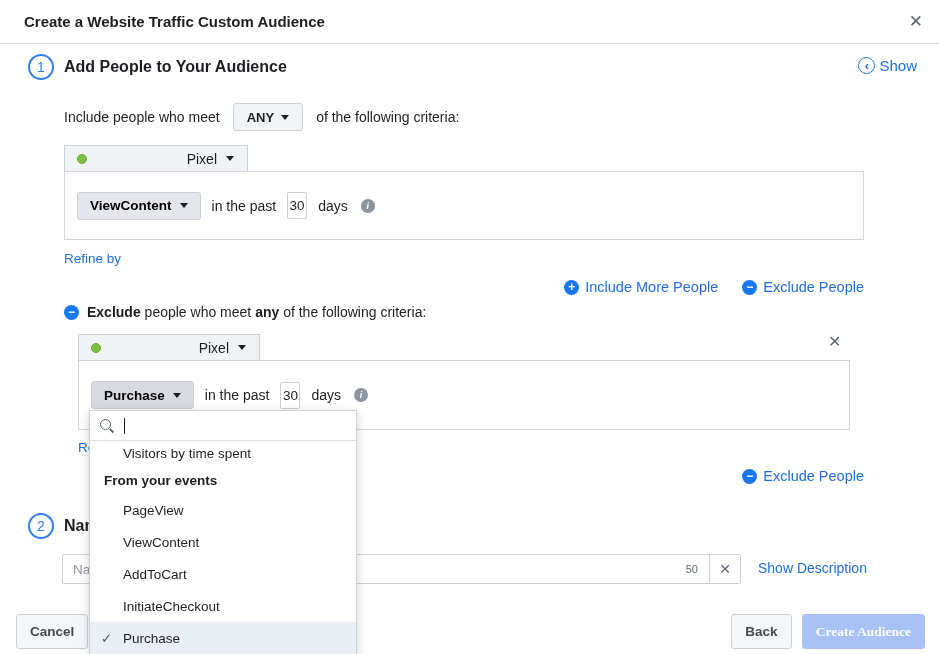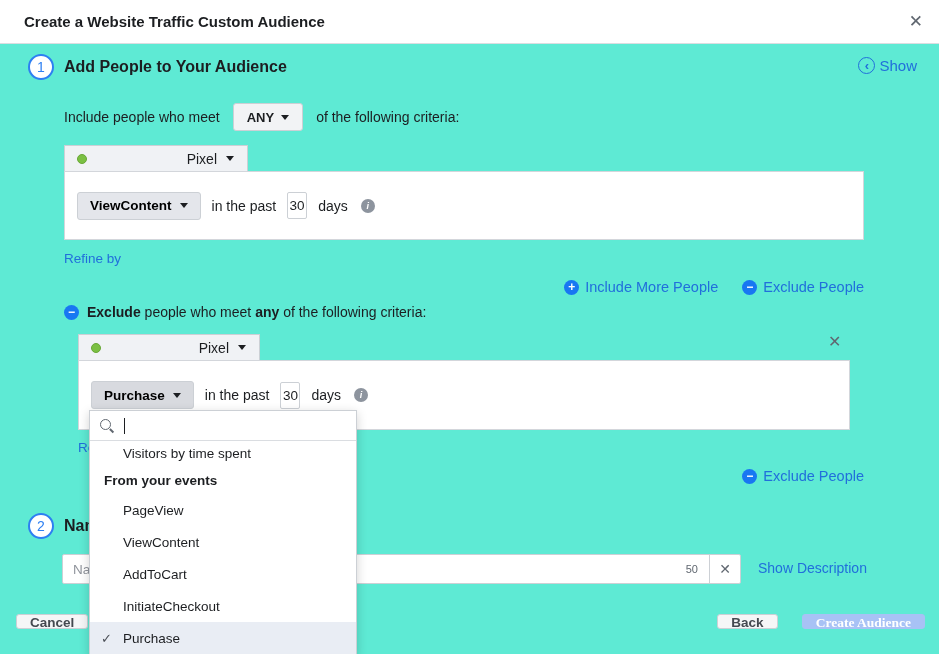--- a/index.html
+++ b/index.html
@@ -1,18 +1,18 @@
 <!DOCTYPE html>
 <html><head>
 <meta charset="utf-8">
 <style>
   * { margin:0; padding:0; box-sizing:border-box; }
   html,body { background:#e9ebee; }
   body { font-family:"Liberation Sans","DejaVu Sans",sans-serif; color:#1c1e21; }
-  .app { position:relative; width:939px; height:654px; background:#5eead4; overflow:hidden; }
+  .app { position:relative; width:939px; height:654px; background:#ffffff; overflow:hidden; }
 
   
   .hdr { position:absolute; top:0; left:0; right:0; height:44px; border-bottom:1px solid #dadde1; background:#fff; }
   .hdr-title { position:absolute; left:24px; top:0; line-height:44px; font-size:15px; font-weight:bold; }
   .hdr-close { position:absolute; right:16px; top:11px; font-size:17px; color:#606770; cursor:pointer; background:none; border:none; font-family:inherit; }
 
   
   .step-circle { position:absolute; width:26px; height:26px; border:2px solid #2d7ff2; border-radius:50%; color:#2d7ff2; font-size:14px; display:flex; align-items:center; justify-content:center; background:#fff; }
   .step-title { position:absolute; font-size:16px; font-weight:bold; white-space:nowrap; }
 
@@ -50,25 +50,25 @@
   
   .name-box { position:absolute; left:62px; top:554px; width:679px; height:30px; border:1px solid #ccd0d5; border-radius:2px; display:flex; align-items:stretch; background:#fff; }
   .name-box input { flex:1; border:none; outline:none; padding:0 10px; font-size:13.5px; font-family:inherit; color:#1c1e21; min-width:0; background:transparent; }
   .name-box input::placeholder { color:#90949c; }
   .char-count { align-self:center; font-size:11px; color:#606770; padding-right:11px; }
   .vdiv { width:1px; background:#ccd0d5; }
   .clear-btn { width:30px; border:none; background:none; color:#606770; font-size:14px; cursor:pointer; font-family:inherit; }
   .show-desc { position:absolute; left:758px; top:560px; font-size:14px; }
 
   
-  .btn { height:15px; padding:0 13px; border-radius:3px; font-size:13.5px; font-weight:bold; font-family:inherit; cursor:pointer; }
+  .btn { height:35px; padding:0 13px; border-radius:3px; font-size:13.5px; font-weight:bold; font-family:inherit; cursor:pointer; }
   .btn.sec { background:#f5f6f7; border:1px solid #ccd0d5; color:#444950; }
   .btn.pri-disabled { background:#a8c2f5; border:1px solid #a8c2f5; color:#fff;font-family:Liberation Serif, serif; }
   .cancel-btn { position:absolute; left:16px; top:614px; }
-  .footer-right { position:absolute; top:614px; right:14px; display:flex; gap:24px; }
+  .footer-right { position:absolute; top:614px; right:14px; display:flex; gap:10px; }
 
   
   .dd { position:absolute; left:89px; top:410px; width:268px; height:246px; background:#fff; border:1px solid #ccd0d5; box-shadow:0 3px 10px rgba(0,0,0,0.18); z-index:50; }
   .dd-search { height:30px; border-bottom:1px solid #dadde1; display:flex; align-items:center; padding:0 10px; gap:10px; }
   .mag { position:relative; width:14px; height:14px; flex:0 0 auto; }
   .mag::before { content:""; position:absolute; left:0; top:0; width:9px; height:9px; border:1.6px solid #606770; border-radius:50%; }
   .mag::after { content:""; position:absolute; left:9.5px; top:9.5px; width:4.5px; height:1.6px; background:#606770; transform:rotate(45deg); transform-origin:left center; }
   .dd-cursor { width:1px; height:16px; background:#1c1e21; }
   .dd-item { display:flex; align-items:center; font-size:13.5px; padding-left:33px; position:relative; cursor:pointer; }
   .dd-item.first { height:25px; }

